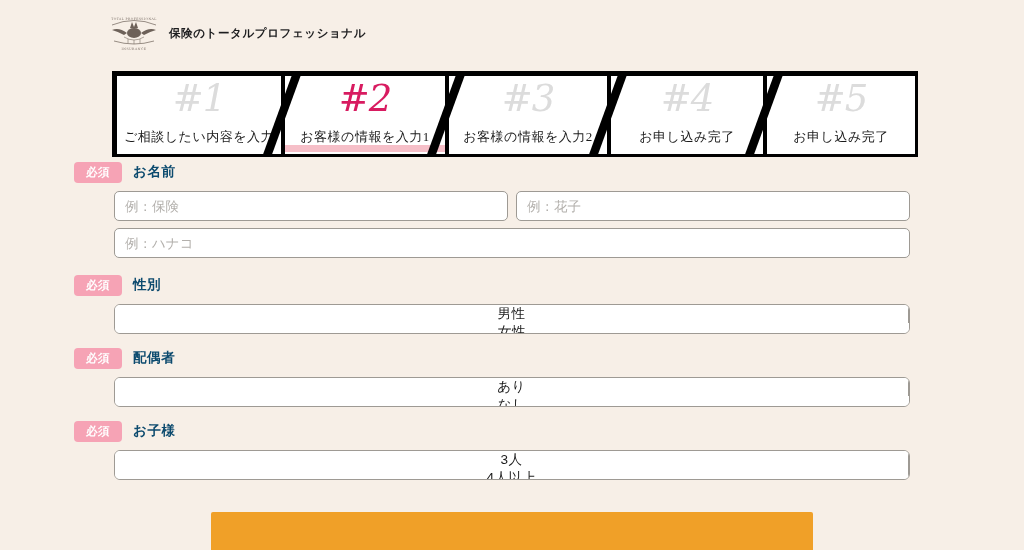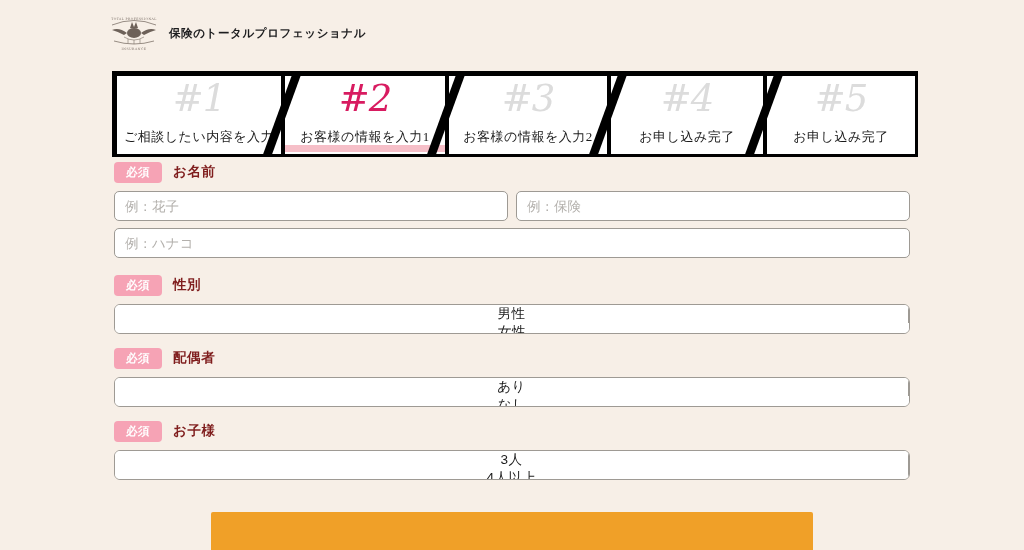--- a/index.html
+++ b/index.html
@@ -148,41 +148,41 @@
     width: 1024px;
   }
   .field {
     position: relative;
     margin: 0;
   }
   .field-head {
     display: flex;
     align-items: center;
     gap: 11px;
-    padding-left: 114px;
+    padding-left: 74px;
     height: 24px;
   }
   .badge {
     display: inline-flex;
     align-items: center;
     justify-content: center;
     width: 48px;
     height: 21px;
     background: #f6a3b5;
     color: #ffffff;
     font-size: 11.5px;
     font-weight: bold;
     border-radius: 4px;
     letter-spacing: 0.5px;
     flex: none;
   }
   .field-label {
     font-size: 13.5px;
     font-weight: bold;
-    color: #7f1d1d;
+    color: #0c4a6e;
     letter-spacing: 0.6px;
     font-family: Liberation Mono, monospace;
   }
 
   .row {
     display: flex;
     padding-left: 114px;
     padding-right: 114px;
     gap: 8px;
     margin-top: 7px;
@@ -347,22 +347,22 @@
   </div>
 
   <div class="form">
 
     <div class="field">
       <div class="field-head">
         <span class="badge">必須</span>
         <span class="field-label">お名前</span>
       </div>
       <div class="row">
+        <input class="text-input" type="text" placeholder="例：保険" style="">
         <input class="text-input" type="text" placeholder="例：花子" style="">
-        <input class="text-input" type="text" placeholder="例：保険" style="">
       </div>
       <div class="row">
         <input class="text-input" type="text" placeholder="例：ハナコ" style="">
       </div>
     </div>
 
     <div class="gap-a"></div>
 
     <div class="field">
       <div class="field-head">

